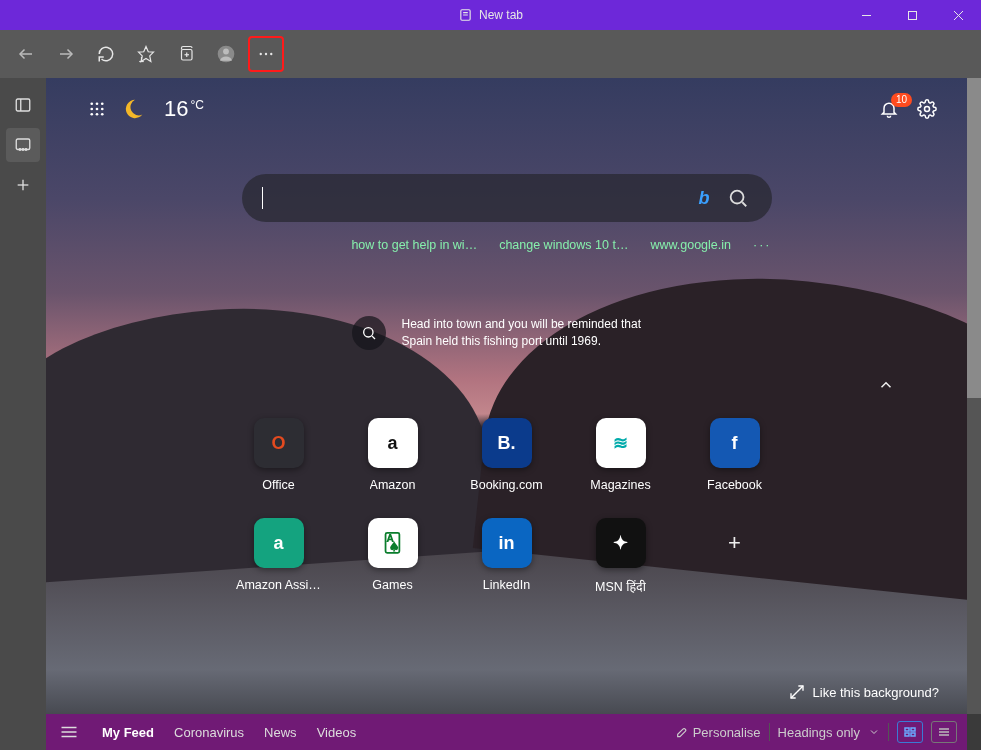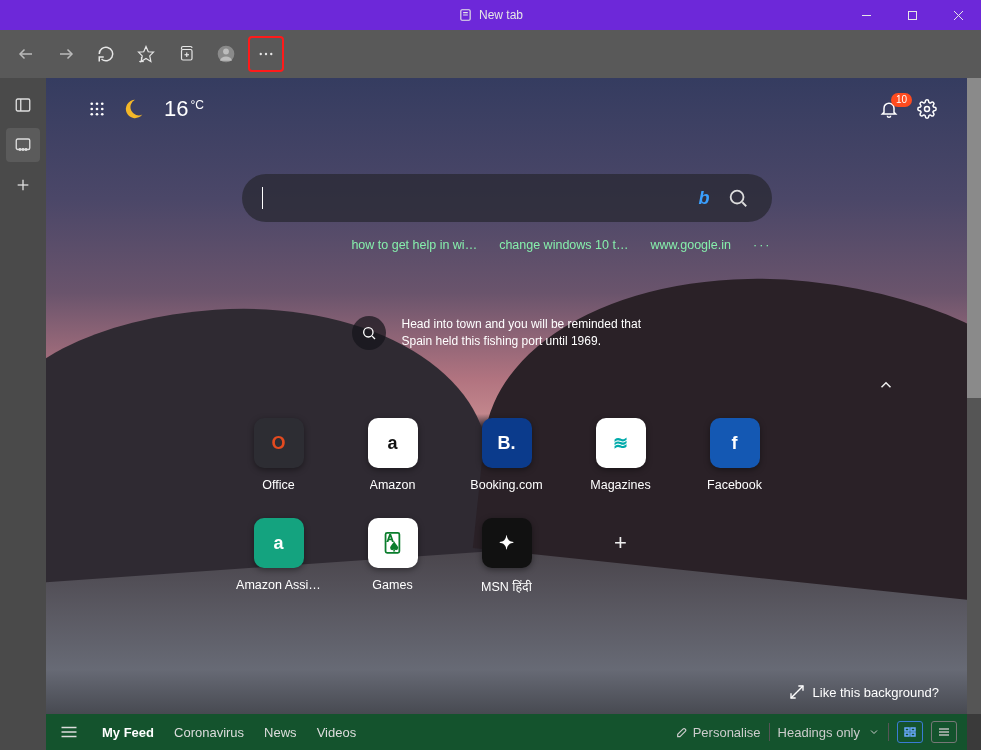--- a/index.html
+++ b/index.html
@@ -69,21 +69,21 @@
   
   .tiles { position: absolute; top: 340px; left: 50%; transform: translateX(-50%); width: 560px; display: grid; grid-template-columns: repeat(5, 1fr); row-gap: 26px; column-gap: 10px; }
   .tile { display: flex; flex-direction: column; align-items: center; gap: 10px; color: #fff; font-size: 12.5px; }
   .tile-box { width: 50px; height: 50px; border-radius: 10px; background: #3b3b45; display: flex; align-items: center; justify-content: center; font-weight: bold; font-size: 18px; box-shadow: 0 2px 6px rgba(0,0,0,0.4); }
   .tile-label { max-width: 90px; overflow: hidden; white-space: nowrap; text-overflow: ellipsis; text-align:center; }
   .tile-add { width: 50px; height: 50px; display: flex; align-items: center; justify-content: center; color: #eee; font-size: 22px; }
 
   .likebg { position: absolute; right: 28px; bottom: 50px; display: flex; align-items: center; gap: 8px; color: #fff; font-size: 13px; }
 
   
-  .feedbar { position: absolute; left: 0; right: 0; bottom: 0; height: 36px; background: #14532d; display: flex; align-items: center; padding: 0 10px; gap: 20px; color: #ccc; font-size: 13px; }
+  .feedbar { position: absolute; left: 0; right: 0; bottom: 0; height: 36px; background: #701a75; display: flex; align-items: center; padding: 0 10px; gap: 20px; color: #ccc; font-size: 13px; }
   .feedbar .hamb { width: 26px; display: flex; justify-content: center; }
   .feed-tab { color: #ddd; }
   .feed-tab.active { color: #fff; font-weight: 600; }
   .feed-right { margin-left: auto; display: flex; align-items: center; gap: 8px; }
   .feed-divider { width: 1px; height: 18px; background: #555; }
   .feed-iconbox { width: 26px; height: 22px; border: 1px solid #3a7bd5; border-radius: 3px; display: flex; align-items: center; justify-content: center; color:#6aa9ff; font-size:11px; }
   .feed-iconbox2 { width: 26px; height: 22px; border: 1px solid #777; border-radius: 3px; display: flex; align-items: center; justify-content: center; }
 
   svg { display: block; }
 </style>
@@ -309,20 +309,24 @@
           <div class="tile-box" style="background: rgb(20, 88, 179); color: rgb(255, 255, 255);">f</div>
           <div class="tile-label">Facebook</div>
         </div>
         <div class="tile">
           <div class="tile-box" style="background: rgb(20, 163, 127); color: rgb(255, 255, 255);">a</div>
           <div class="tile-label">Amazon Assi…</div>
         </div>
         <div class="tile">
           <div class="tile-box" style="background: rgb(255, 255, 255); color: rgb(10, 125, 44);">🂡</div>
           <div class="tile-label">Games</div>
+        </div>
+        <div class="tile">
+          <div class="tile-box" style="background: rgb(10, 102, 194); color: rgb(255, 255, 255);">in</div>
+          <div class="tile-label">LinkedIn</div>
         </div>
         <div class="tile">
           <div class="tile-box" style="background: rgb(17, 17, 17); color: rgb(255, 255, 255);">✦</div>
           <div class="tile-label">MSN हिंदी</div>
         </div>
         <div class="tile">
           <div class="tile-add">+</div>
           <div style="height: 14px;"></div>
         </div>
       </div>

